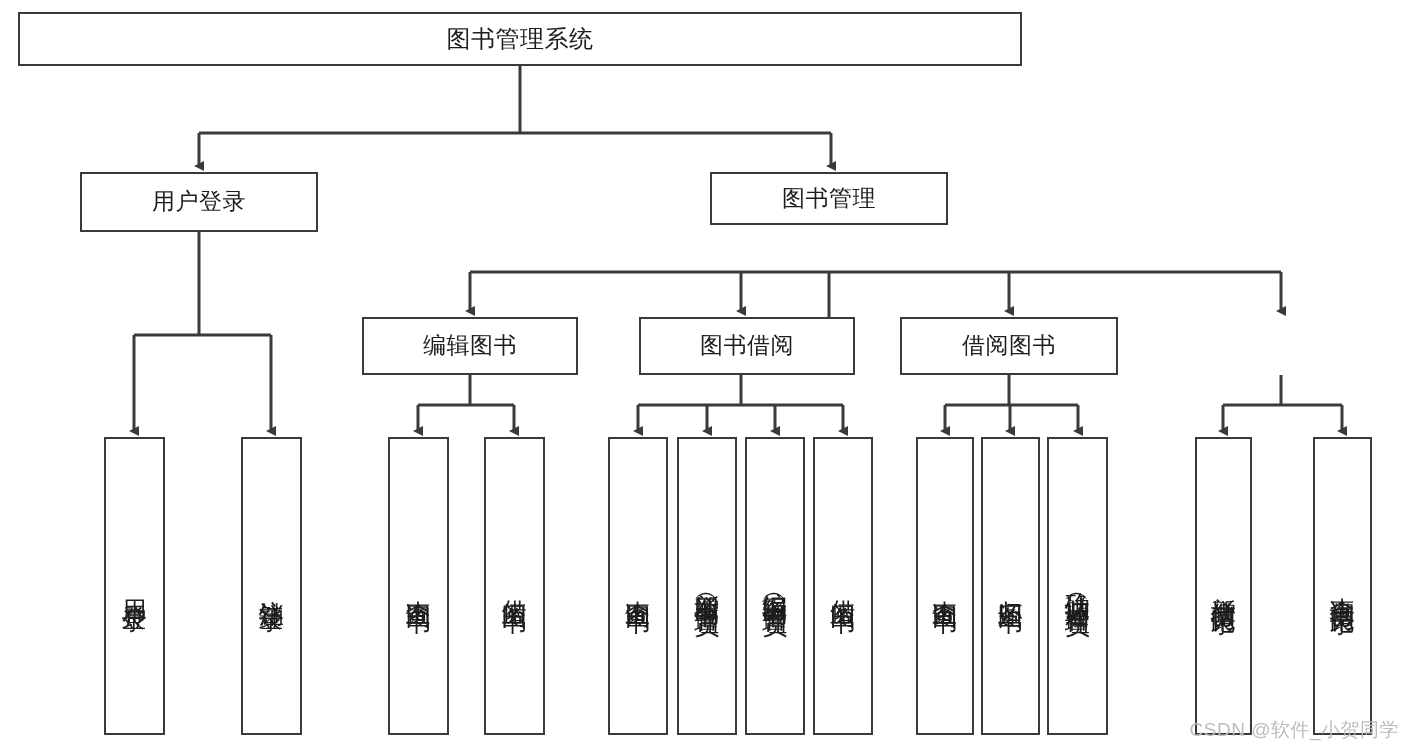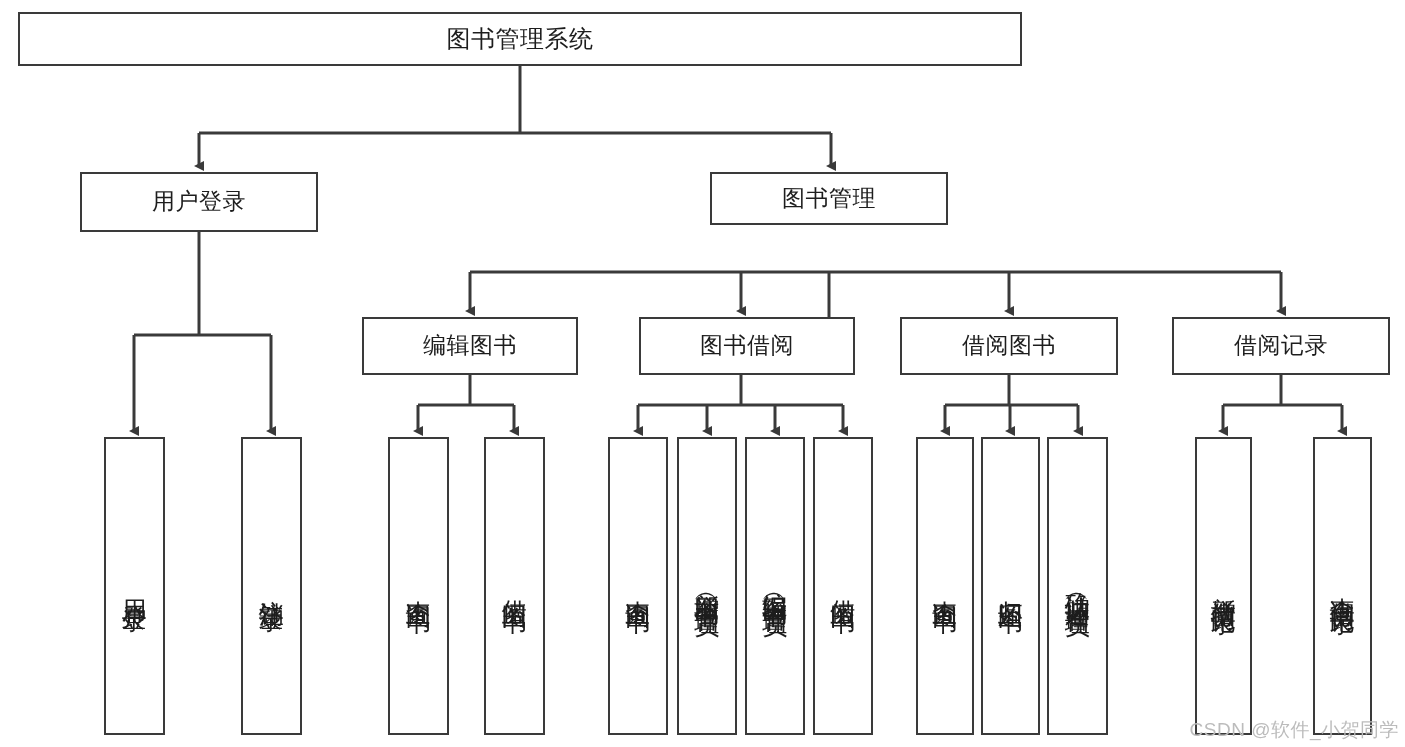--- a/index.html
+++ b/index.html
@@ -145,23 +145,20 @@
 
   <div class="node horiz" style="left: 362px; top: 317px; width: 216px; height: 58px;">
     <span class="node-label">编辑图书</span>
   </div>
   <div class="node horiz" style="left: 633px; top: 317px; width: 216px; height: 58px; margin-left: 6px;">
     <span class="node-label">图书借阅</span>
   </div>
   <div class="node horiz" style="left: 900px; top: 317px; width: 218px; height: 58px;">
     <span class="node-label">借阅图书</span>
   </div>
-  <div class="node horiz" style="left: 1172px; top: 317px; width: 218px; height: 58px;">
-    <span class="node-label">借阅记录</span>
-  </div>
 
   <div class="node vert" style="left: 104px; top: 437px; width: 61px; height: 298px;">
     <span class="node-label">用户登录</span>
   </div>
   <div class="node vert" style="left: 241px; top: 437px; width: 61px; height: 298px;">
     <span class="node-label">注销登录</span>
   </div>
   <div class="node vert" style="left: 388px; top: 437px; width: 61px; height: 298px;">
     <span class="node-label">查询图书</span>
   </div>

